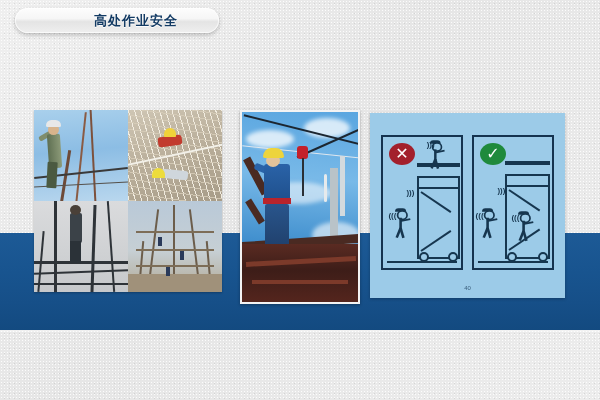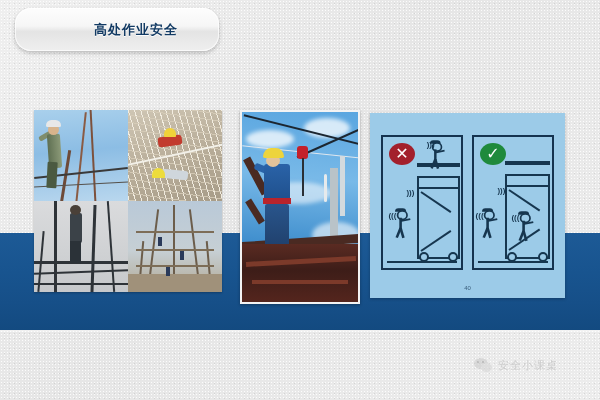--- a/index.html
+++ b/index.html
@@ -17,21 +17,21 @@
       radial-gradient(rgba(255,255,255,.85) .6px, transparent .7px),
       radial-gradient(rgba(160,160,160,.35) .6px, transparent .7px),
       radial-gradient(rgba(120,120,120,.18) .5px, transparent .6px),
       linear-gradient(135deg,#efefef 0%,#e6e6e6 45%,#ececec 100%);
     background-size:3px 3px,4px 4px,5px 5px,100% 100%;
     background-position:0 0,1px 2px,2px 1px,0 0;
   }
 
   
   #title-pill{
-    position:absolute;left:15px;top:8px;width:204px;height:43px;
+    position:absolute;left:15px;top:8px;width:204px;height:25px;
     border-radius:16px;
     background:linear-gradient(180deg,#fdfdfd 0%,#f6f6f6 42%,#e4e4e4 55%,#efefef 100%);
     box-shadow:0 2px 4px rgba(0,0,0,.22),0 0 0 1px rgba(255,255,255,.7) inset;
     display:flex;align-items:center;justify-content:center;
   }
   #title-pill .t{
     font-size:13px;font-weight:bold;letter-spacing:1px;
     color:#123a63;
     text-shadow:0 1px 0 rgba(255,255,255,.9);
     padding-left:38px;
@@ -350,23 +350,14 @@
         <div class="motion" style="left:2%;top:57%;">(((</div>
         <div class="motion" style="left:48%;top:59%;">(((</div>
         <div class="motion" style="left:30%;top:38%;">)))</div>
         <div class="ground-line"></div>
       </div>
 
     </div>
     <div class="pagenum">40</div>
   </div>
 
-  <div id="watermark">
-    <span class="wc">
-      <i class="b1"></i>
-        <i class="b2"></i>
-      <i class="d" style="left:3px;top:3px"></i>
-      <i class="d" style="left:8px;top:3px"></i>
-    </span>
-    <span class="wm-text">安全小课桌</span>
-  </div>
 
 </div>
 
 </body></html>

